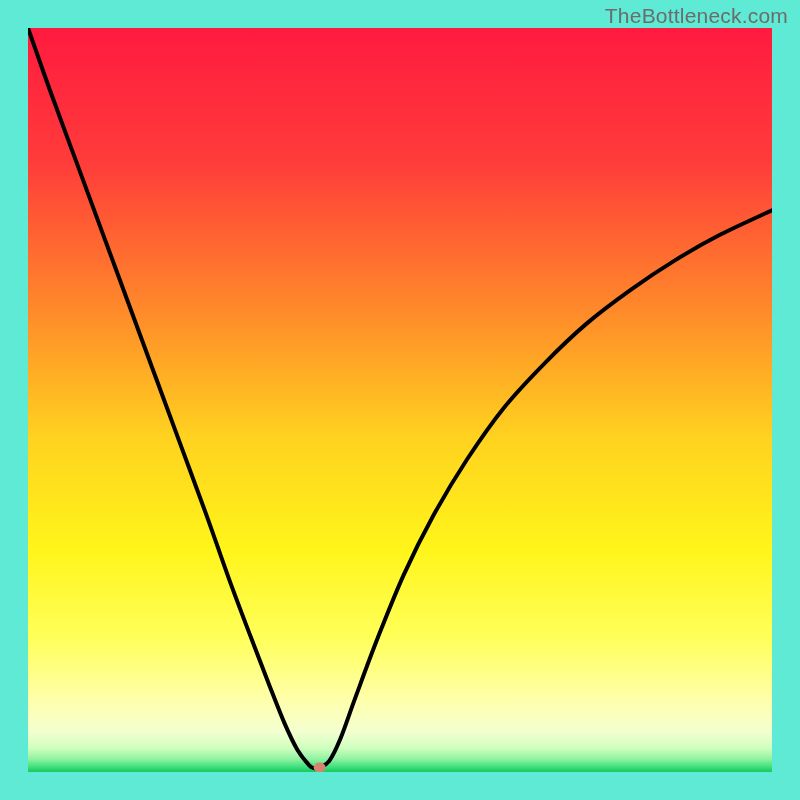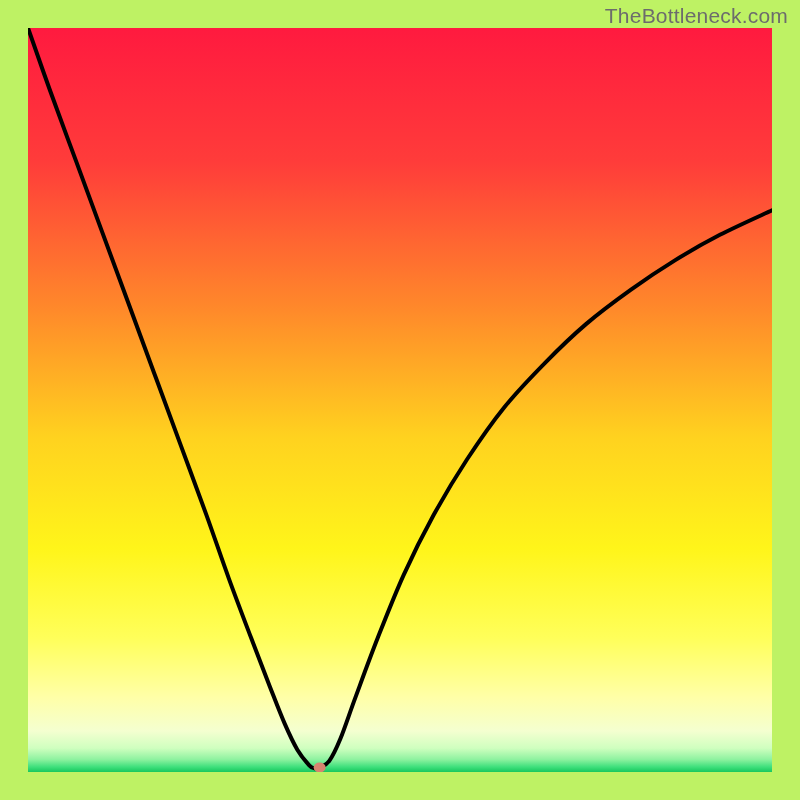--- a/index.html
+++ b/index.html
@@ -8,21 +8,21 @@
     width: 800px;
     height: 800px;
     background: #000;
     overflow: hidden;
     font-family: Arial, Helvetica, sans-serif;
   }
   .stage {
     position: relative;
     width: 800px;
     height: 800px;
-    background: #bef264;
+    background: #5eead4;
   }
   .plot-area {
     position: absolute;
     left: 28px;
     top: 28px;
     width: 744px;
     height: 744px;
   }
   .gradient-bg {
     position: absolute;

